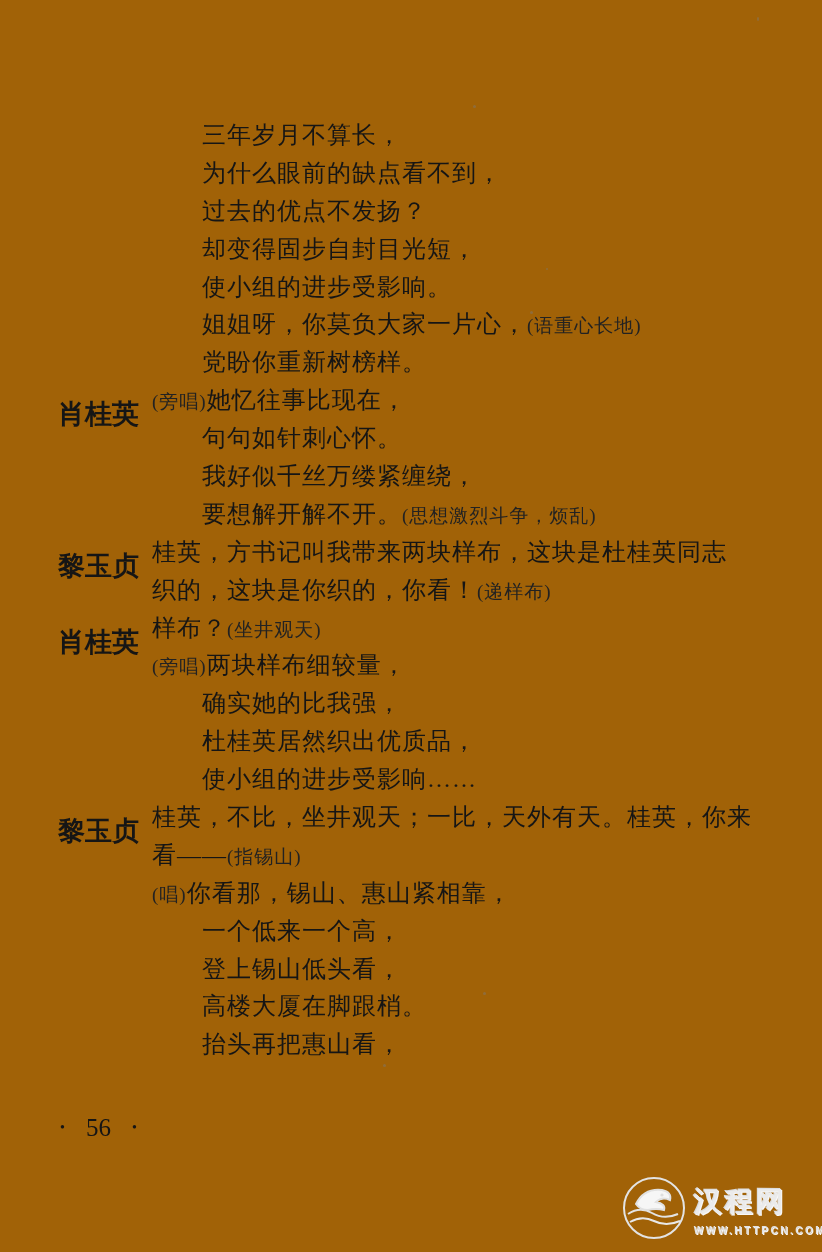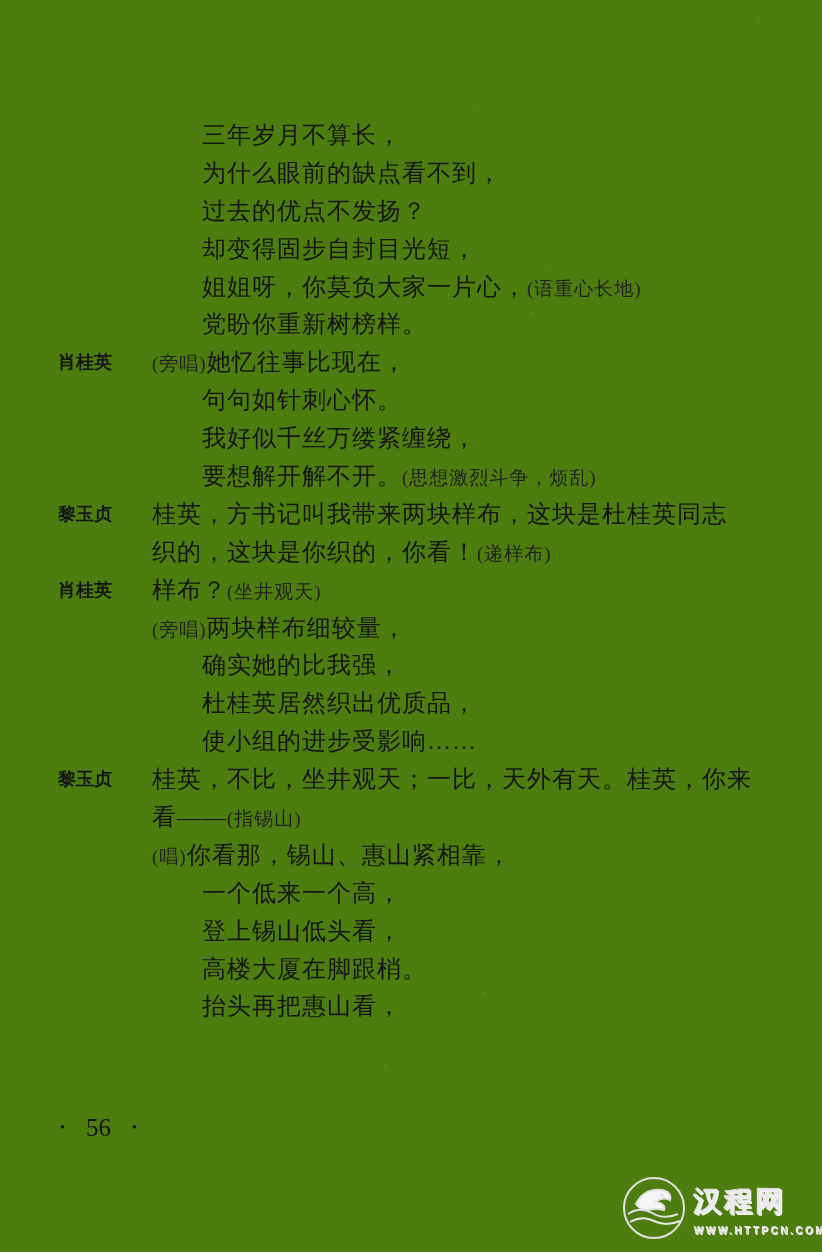--- a/index.html
+++ b/index.html
@@ -4,21 +4,21 @@
 <style>
   html, body {
     margin: 0;
     padding: 0;
     background: #ffffff;
   }
   .page {
     position: relative;
     width: 822px;
     height: 1252px;
-    background: #4d7c0f;
+    background: #a16207;
     overflow: hidden;
     font-family: "Liberation Serif", "DejaVu Serif", serif;
     color: #151515;
   }
   .content {
     position: absolute;
     top: 117px;
     left: 0;
     right: 0;
   }
@@ -26,24 +26,24 @@
     position: relative;
     height: 37.9px;
     line-height: 37.9px;
     font-size: 24px;
     letter-spacing: 1px;
     white-space: nowrap;
   }
   .speaker {
     position: absolute;
     left: 58px;
-    top: 0;
+    top: 14px;
     font-family: "Liberation Sans", "DejaVu Sans", sans-serif;
     font-weight: 700;
-    font-size: 18px;
+    font-size: 27px;
     letter-spacing: 0;
   }
   .line .text { display: inline-block; }
   .indent-dialogue .text { margin-left: 152px; }
   .indent-lyric    .text { margin-left: 202px; }
   .seg-normal { }
   .seg-direction {
     font-size: 19px;
     font-weight: 400;
     color: #222;
@@ -111,20 +111,24 @@
       
       <span class="text"><span class="seg seg-normal">为什么眼前的缺点看不到，</span></span>
     </div>
       <div class="line indent-lyric">
       
       <span class="text"><span class="seg seg-normal">过去的优点不发扬？</span></span>
     </div>
       <div class="line indent-lyric">
       
       <span class="text"><span class="seg seg-normal">却变得固步自封目光短，</span></span>
+    </div>
+      <div class="line indent-lyric">
+      
+      <span class="text"><span class="seg seg-normal">使小组的进步受影响。</span></span>
     </div>
       <div class="line indent-lyric">
       
       <span class="text"><span class="seg seg-normal">姐姐呀，你莫负大家一片心，</span><span class="seg seg-direction">(语重心长地)</span></span>
     </div>
       <div class="line indent-lyric">
       
       <span class="text"><span class="seg seg-normal">党盼你重新树榜样。</span></span>
     </div>
       <div class="line indent-dialogue">

